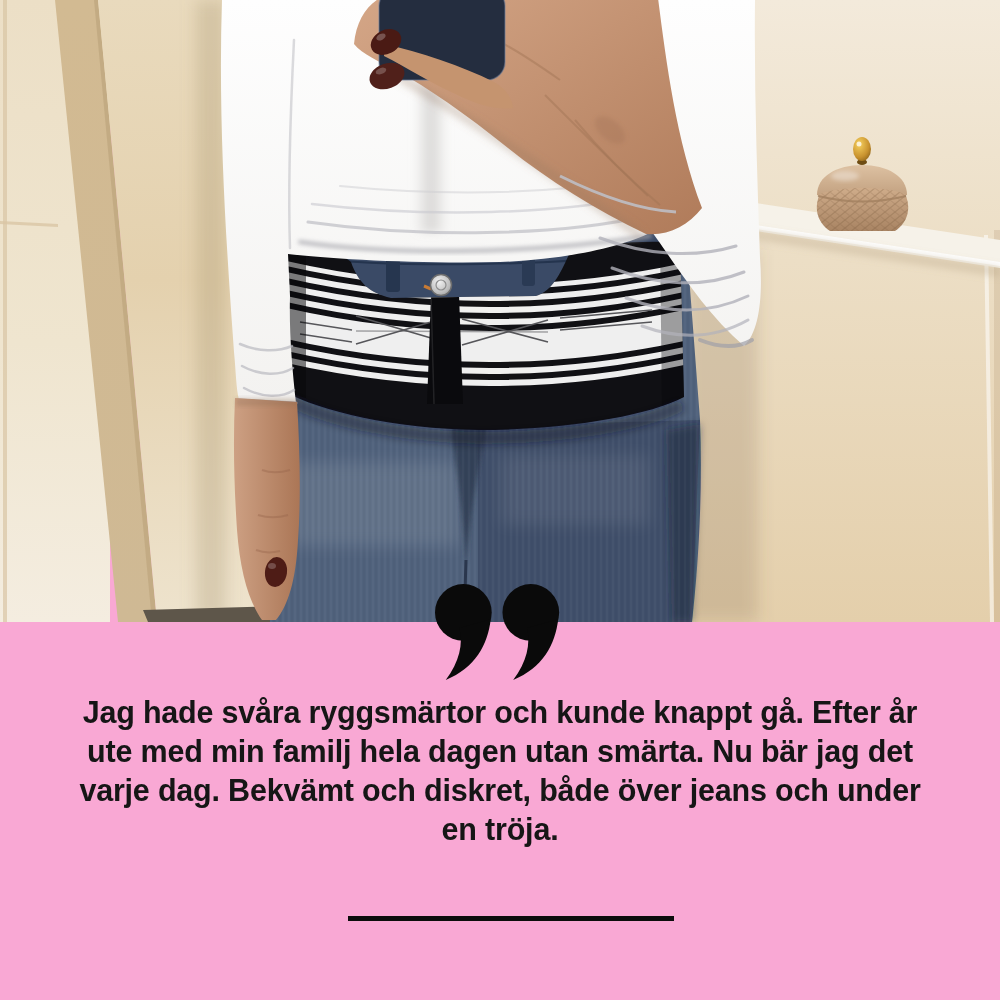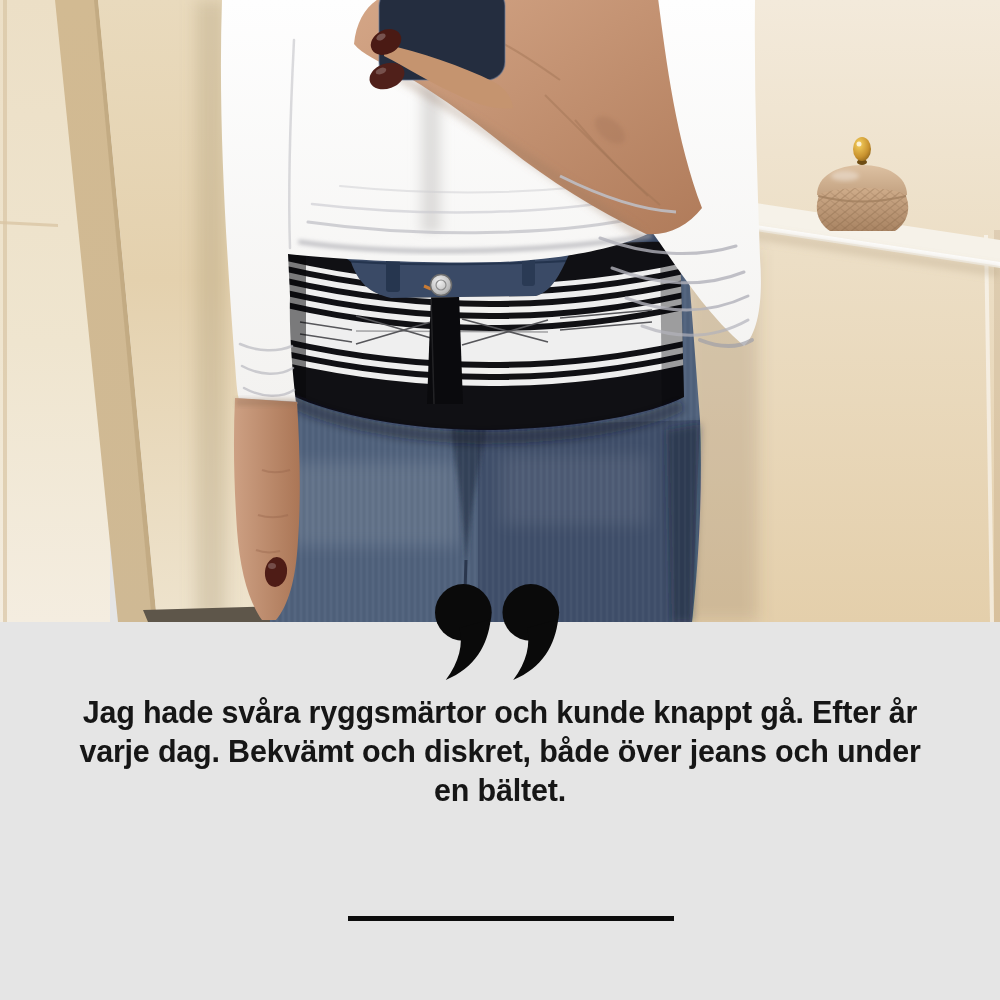--- a/index.html
+++ b/index.html
@@ -1,17 +1,17 @@
 <!DOCTYPE html>
 <html><head>
 <meta charset="utf-8">
 <style>
   html,body{margin:0;padding:0;background:#ffffff;}
   .page{
-    position:relative;width:1000px;height:1000px;background:#e5e5e5;overflow:hidden;
+    position:relative;width:1000px;height:1000px;background:#f9a8d4;overflow:hidden;
     font-family:"Liberation Sans","DejaVu Sans",sans-serif;
   }
   .photo{position:absolute;left:0;top:0;width:1000px;height:622px;display:block;}
   .qmark{position:absolute;left:435px;top:584px;width:131px;height:98px;display:block;}
   .quote-text{
     position:absolute;left:0;top:693px;width:1000px;text-align:center;
     font-weight:700;font-size:30.5px;color:#161616;letter-spacing:-0.2px;
   }
   .qline{height:39px;line-height:39px;white-space:nowrap;}
   .divider{position:absolute;left:348px;top:916px;width:326px;height:5px;background:#0c0c0c;}
@@ -247,19 +247,20 @@
       <path d="M57,36 C54,62 41,86 11,98 C25,80 29,61 25,45 Z"></path>
       <g transform="translate(69,0)">
         <circle cx="29" cy="29" r="29"></circle>
         <path d="M57,36 C54,62 41,86 11,98 C25,80 29,61 25,45 Z"></path>
       </g>
     </g>
   </svg>
 
   <div class="quote-text">
     <div class="qline">Jag hade svåra ryggsmärtor och kunde knappt gå. Efter år</div>
+    <div class="qline">ute med min familj hela dagen utan smärta. Nu bär jag det</div>
     <div class="qline">varje dag. Bekvämt och diskret, både över jeans och under</div>
-    <div class="qline">en bältet.</div>
+    <div class="qline">en tröja.</div>
   </div>
 
   <div class="divider"></div>
 
 </div>
 
 </body></html>

